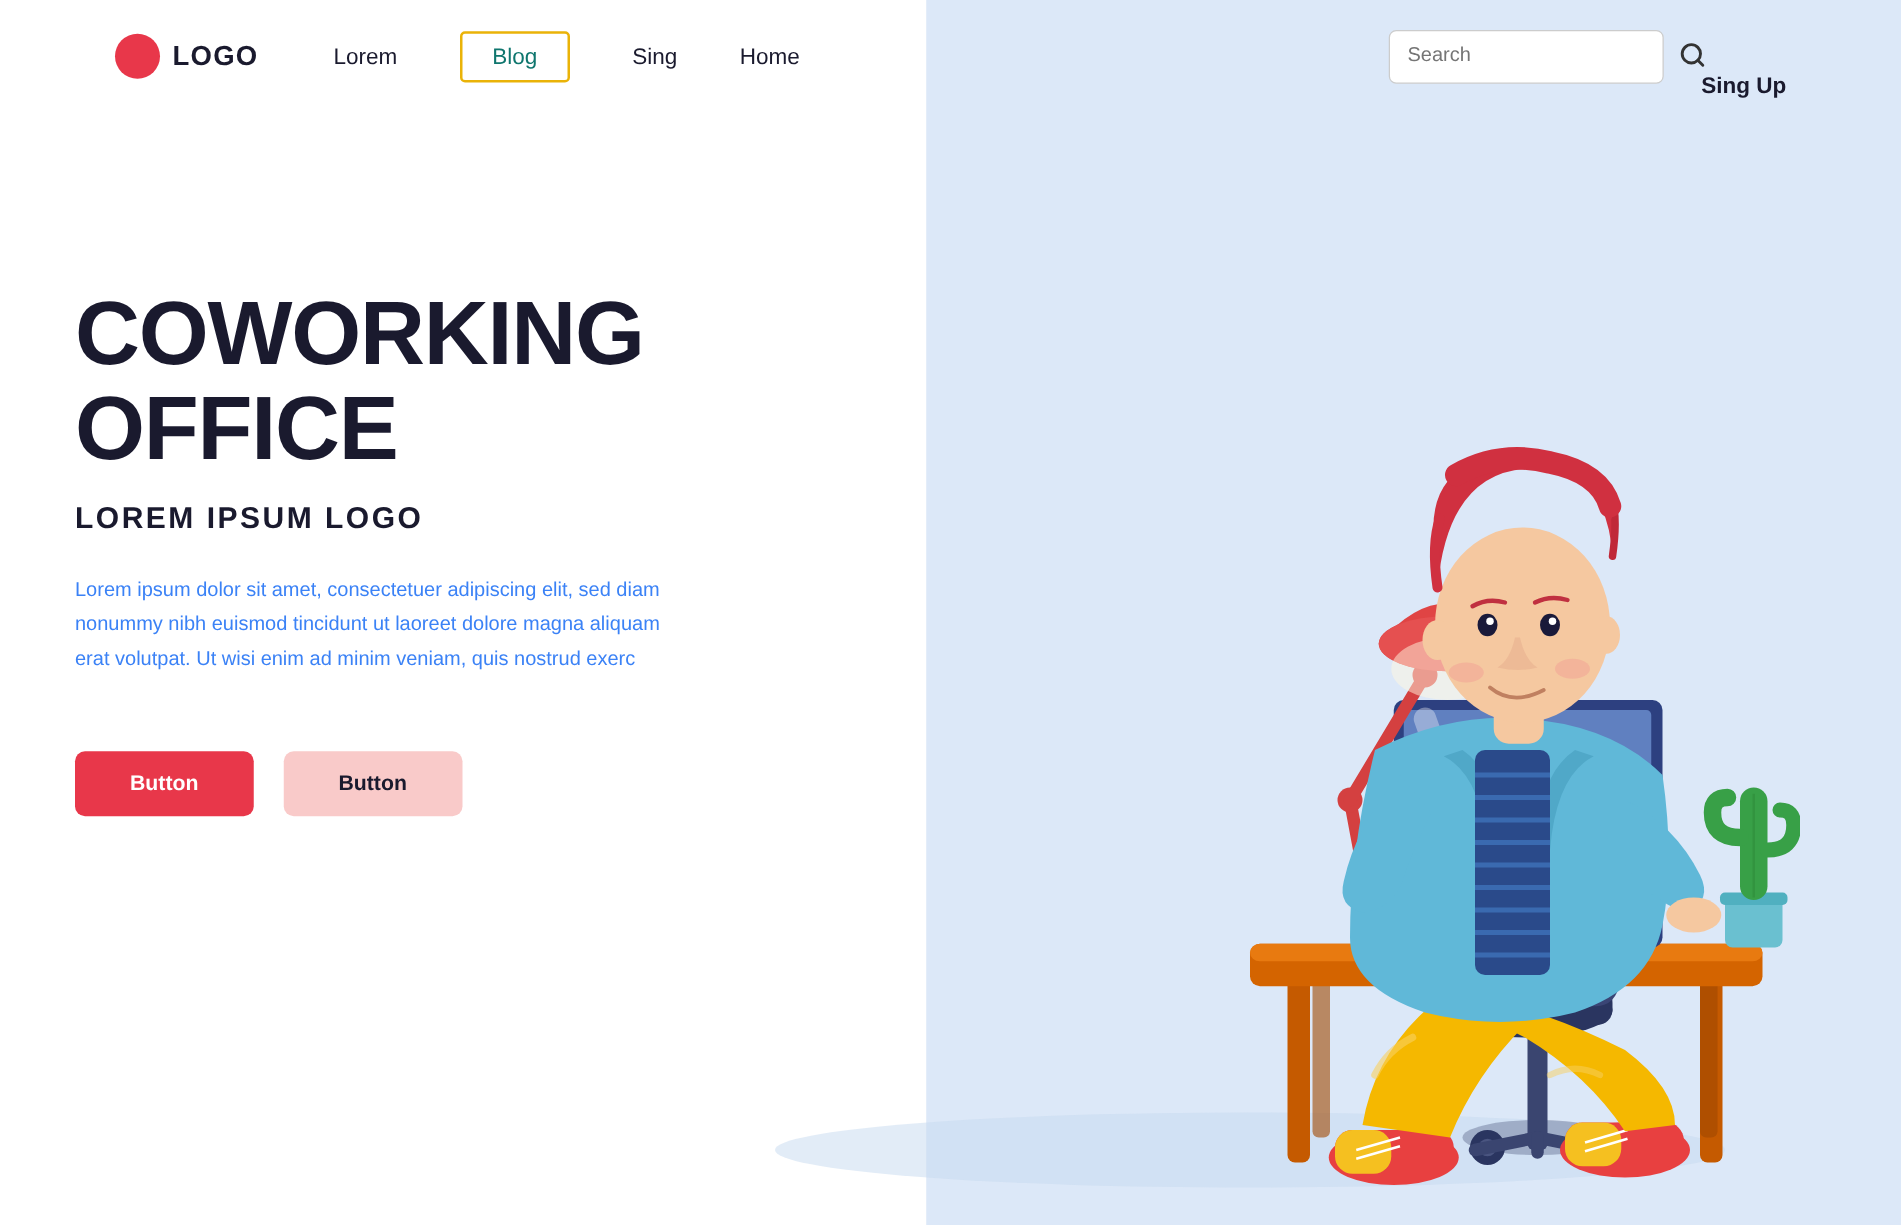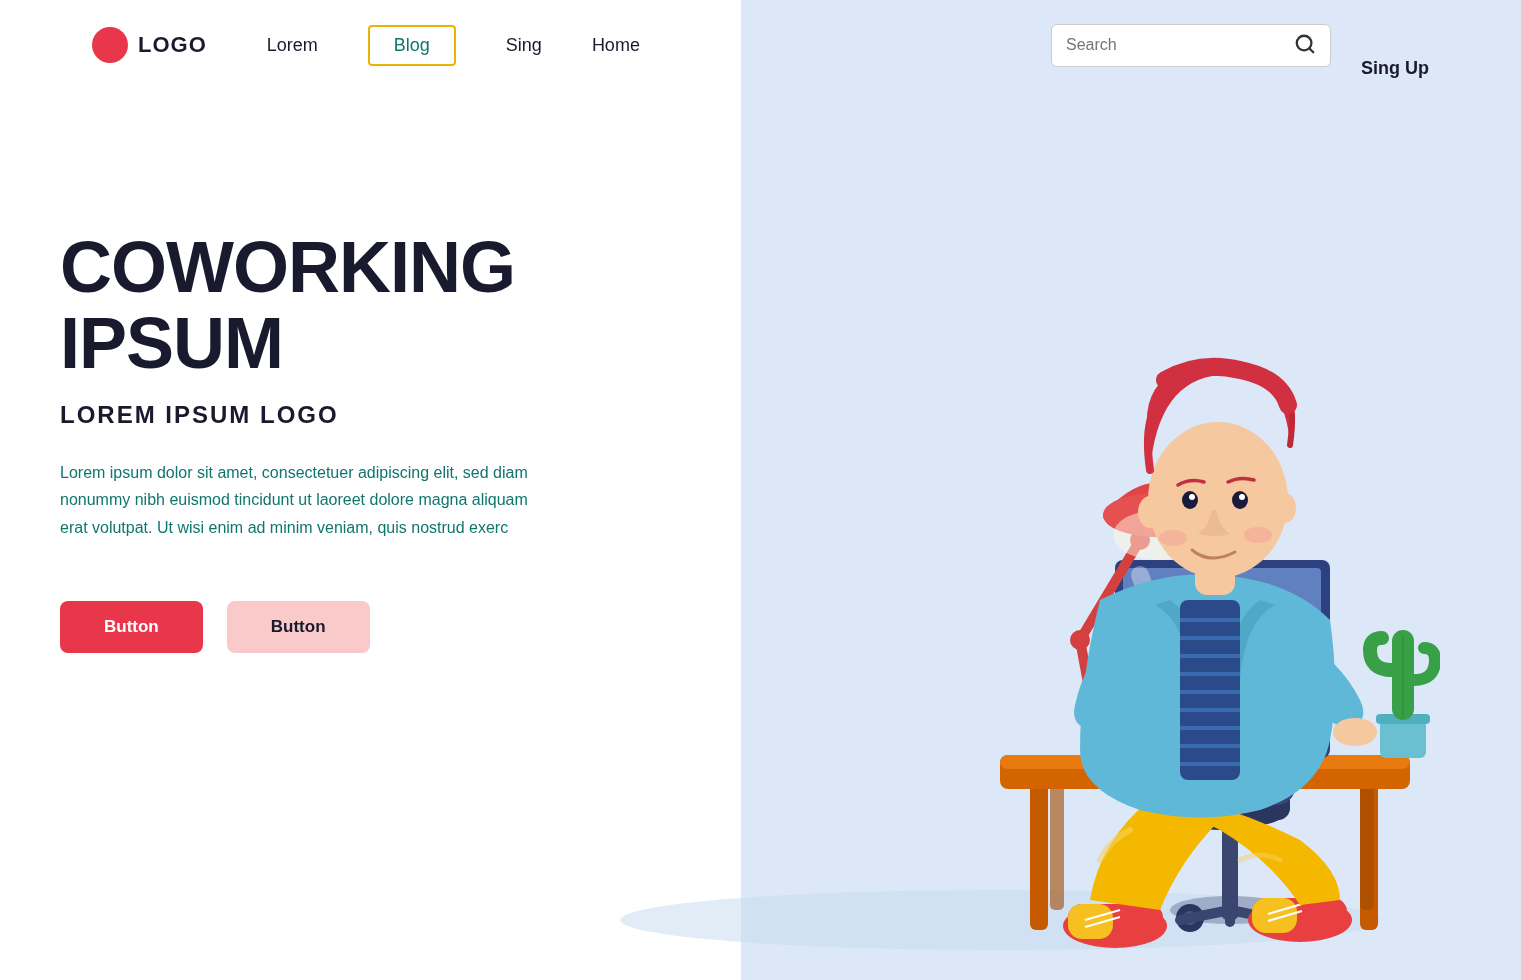--- a/index.html
+++ b/index.html
@@ -84,21 +84,21 @@
       gap: 30px;
     }
 
     .search-box {
       display: flex;
       align-items: center;
       background: #fff;
       border: 1.5px solid #ccc;
       border-radius: 6px;
       padding: 8px 14px;
-      width: 280px;
+      width: 220px;
       gap: 10px;
     }
 
     .search-input {
       border: none;
       outline: none;
       font-size: 16px;
       color: #999;
       flex: 1;
       background: transparent;
@@ -147,21 +147,21 @@
     .hero-subtitle {
       font-size: 24px;
       font-weight: 700;
       color: #1a1a2e;
       letter-spacing: 2px;
       margin-bottom: 30px;
     }
 
     .hero-body {
       font-size: 16px;
-      color: #0f766e;
+      color: #3b82f6;
       line-height: 1.7;
       max-width: 480px;
       margin-bottom: 60px;
     }
 
     .hero-buttons {
       display: flex;
       gap: 24px;
       align-items: center;
     }
@@ -229,21 +229,21 @@
           <line x1="21" y1="21" x2="16.65" y2="16.65"></line>
         </svg>
       </button>
     </div>
     <button class="signup-btn">Sing Up</button>
   </div>
 </nav>
 
 <div class="hero">
   <div class="hero-text">
-    <h1 class="hero-title">COWORKING IPSUM</h1>
+    <h1 class="hero-title">COWORKING OFFICE</h1>
     <h2 class="hero-subtitle">LOREM IPSUM LOGO</h2>
     <p class="hero-body">Lorem ipsum dolor sit amet, consectetuer adipiscing elit, sed diam nonummy nibh euismod tincidunt ut laoreet dolore magna aliquam erat volutpat. Ut wisi enim ad minim veniam, quis nostrud exerc</p>
     <div class="hero-buttons">
       <button class="btn-primary">Button</button>
       <button class="btn-secondary">Button</button>
     </div>
   </div>
 
   <div class="hero-illustration">
 

